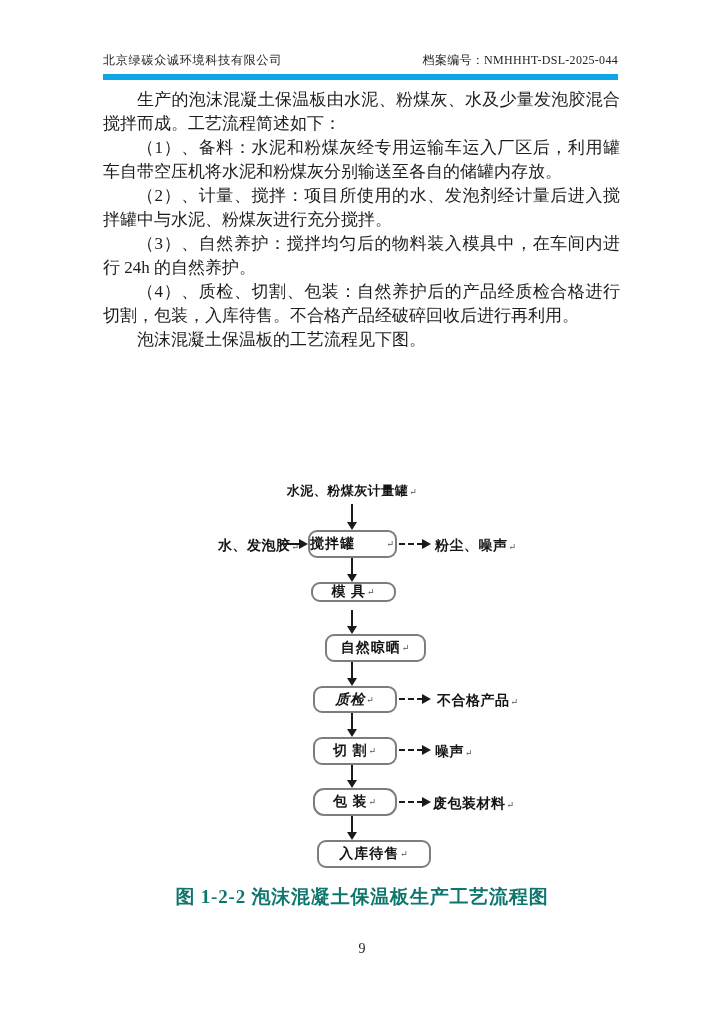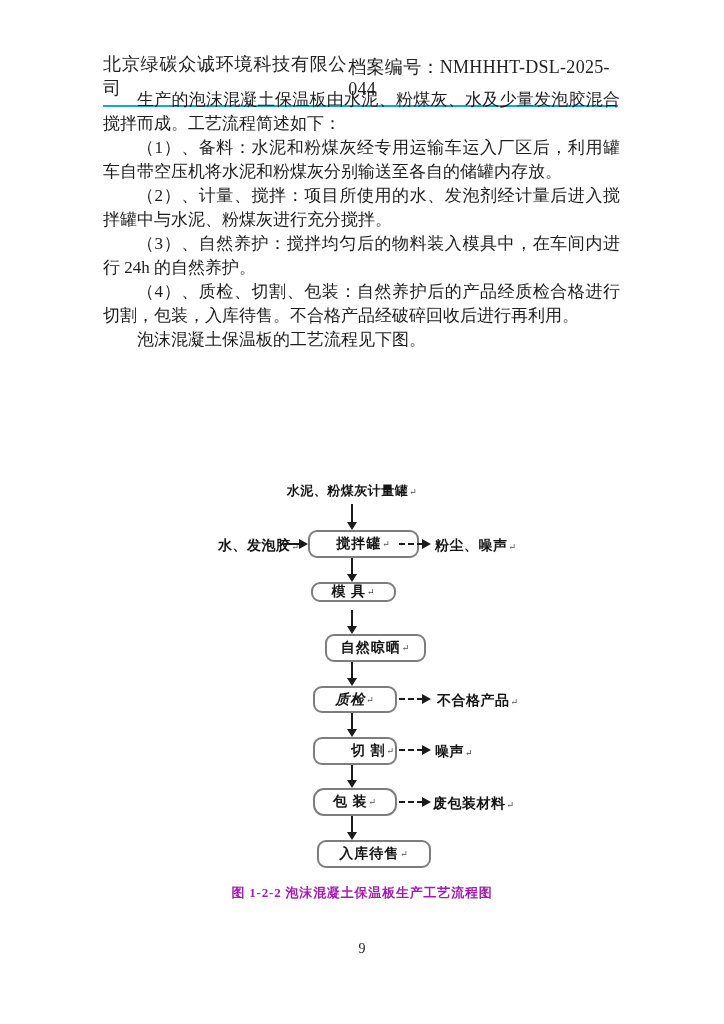--- a/index.html
+++ b/index.html
@@ -14,23 +14,23 @@
     width: 724px; height: 1024px;
     background: #ffffff;
     overflow: hidden;
   }
 
   
   .header {
     position: absolute;
     left: 103px; width: 515px; top: 52px;
     display: flex; justify-content: space-between; align-items: flex-end;
-    font-size: 18px;
+    font-size: 12px;
     letter-spacing: 0.8px;
-    border-bottom: 2px solid #0ea5e9;
+    border-bottom: 6px solid #0ea5e9;
     padding-bottom: 5px;
     color: #222;
   }
   .header .archive { letter-spacing: 0.3px; }
 
   
   .content {
     position: absolute;
     left: 103px; width: 517px; top: 88px;
     font-size: 17px;
@@ -90,23 +90,23 @@
   .h-arrow::after {
     content: ""; position: absolute; right: 0; top: 1px;
     border-top: 5px solid transparent; border-bottom: 5px solid transparent;
     border-left: 9px solid #1a1a1a;
   }
 
   
   .caption {
     position: absolute; left: 0; top: 884px; width: 724px;
     text-align: center;
-    font-weight: bold; font-size: 13px;
+    font-weight: bold; font-size: 19px;
     letter-spacing: 0.8px;
-    color: #a21caf;
+    color: #0f766e;
   }
   .page-number {
     position: absolute; left: 0; top: 941px; width: 724px;
     text-align: center; font-size: 14px; color: #222;
   }
 </style>
 </head>
 <body>
 
 <div class="page">
@@ -124,21 +124,21 @@
     <p>（4）、质检、切割、包装：自然养护后的产品经质检合格进行切割，包装，入库待售。不合格产品经破碎回收后进行再利用。</p>
     <p>泡沫混凝土保温板的工艺流程见下图。</p>
   </div>
 
   <div class="flowchart">
 
     <div class="fc-label top-label" style="left:252px; top:2px; width:200px;"><span>水泥、粉煤灰计量罐</span><span class="ret">↵</span></div>
 
     <div class="v-arrow" style="left:346px; top:24px; height:26px;"></div>
 
-    <div class="fc-box" style="left:308px; top:50px; width:111px; height:28px;">
+    <div class="fc-box" style="left:308px; top:50px; width:89px; height:28px;justify-content:space-between;">
         <span>搅拌罐</span>
         <span class="ret">↵</span>
       </div>
 
     <div class="fc-label side" style="left:218px; top:57px;"><span>水、发泡胶</span><span class="ret">↵</span></div>
     <div class="h-arrow" style="left:284px; top:58px; width:24px;"></div>
 
     <div class="h-arrow dashed" style="left:399px; top:58px; width:32px;"></div>
     <div class="fc-label side" style="left:435px; top:57px;"><span>粉尘、噪声</span><span class="ret">↵</span></div>
 
@@ -161,21 +161,21 @@
     <div class="fc-box" style="left:313px; top:206px; width:84px; height:27px;font-style:italic;">
         <span>质检</span>
         <span class="ret">↵</span>
       </div>
 
     <div class="h-arrow dashed" style="left:399px; top:213px; width:32px;"></div>
     <div class="fc-label side" style="left:437px; top:212px;"><span>不合格产品</span><span class="ret">↵</span></div>
 
     <div class="v-arrow" style="left:346px; top:233px; height:24px;"></div>
 
-    <div class="fc-box" style="left:313px; top:257px; width:84px; height:28px;justify-content:flex-end;">
+    <div class="fc-box" style="left:313px; top:257px; width:84px; height:28px;">
         <span>切 割</span>
         <span class="ret">↵</span>
       </div>
 
     <div class="h-arrow dashed" style="left:399px; top:264px; width:32px;"></div>
     <div class="fc-label side" style="left:435px; top:263px;"><span>噪声</span><span class="ret">↵</span></div>
 
     <div class="v-arrow" style="left:346px; top:285px; height:23px;"></div>
 
     <div class="fc-box" style="left:313px; top:308px; width:84px; height:28px;border-radius:11px;">

